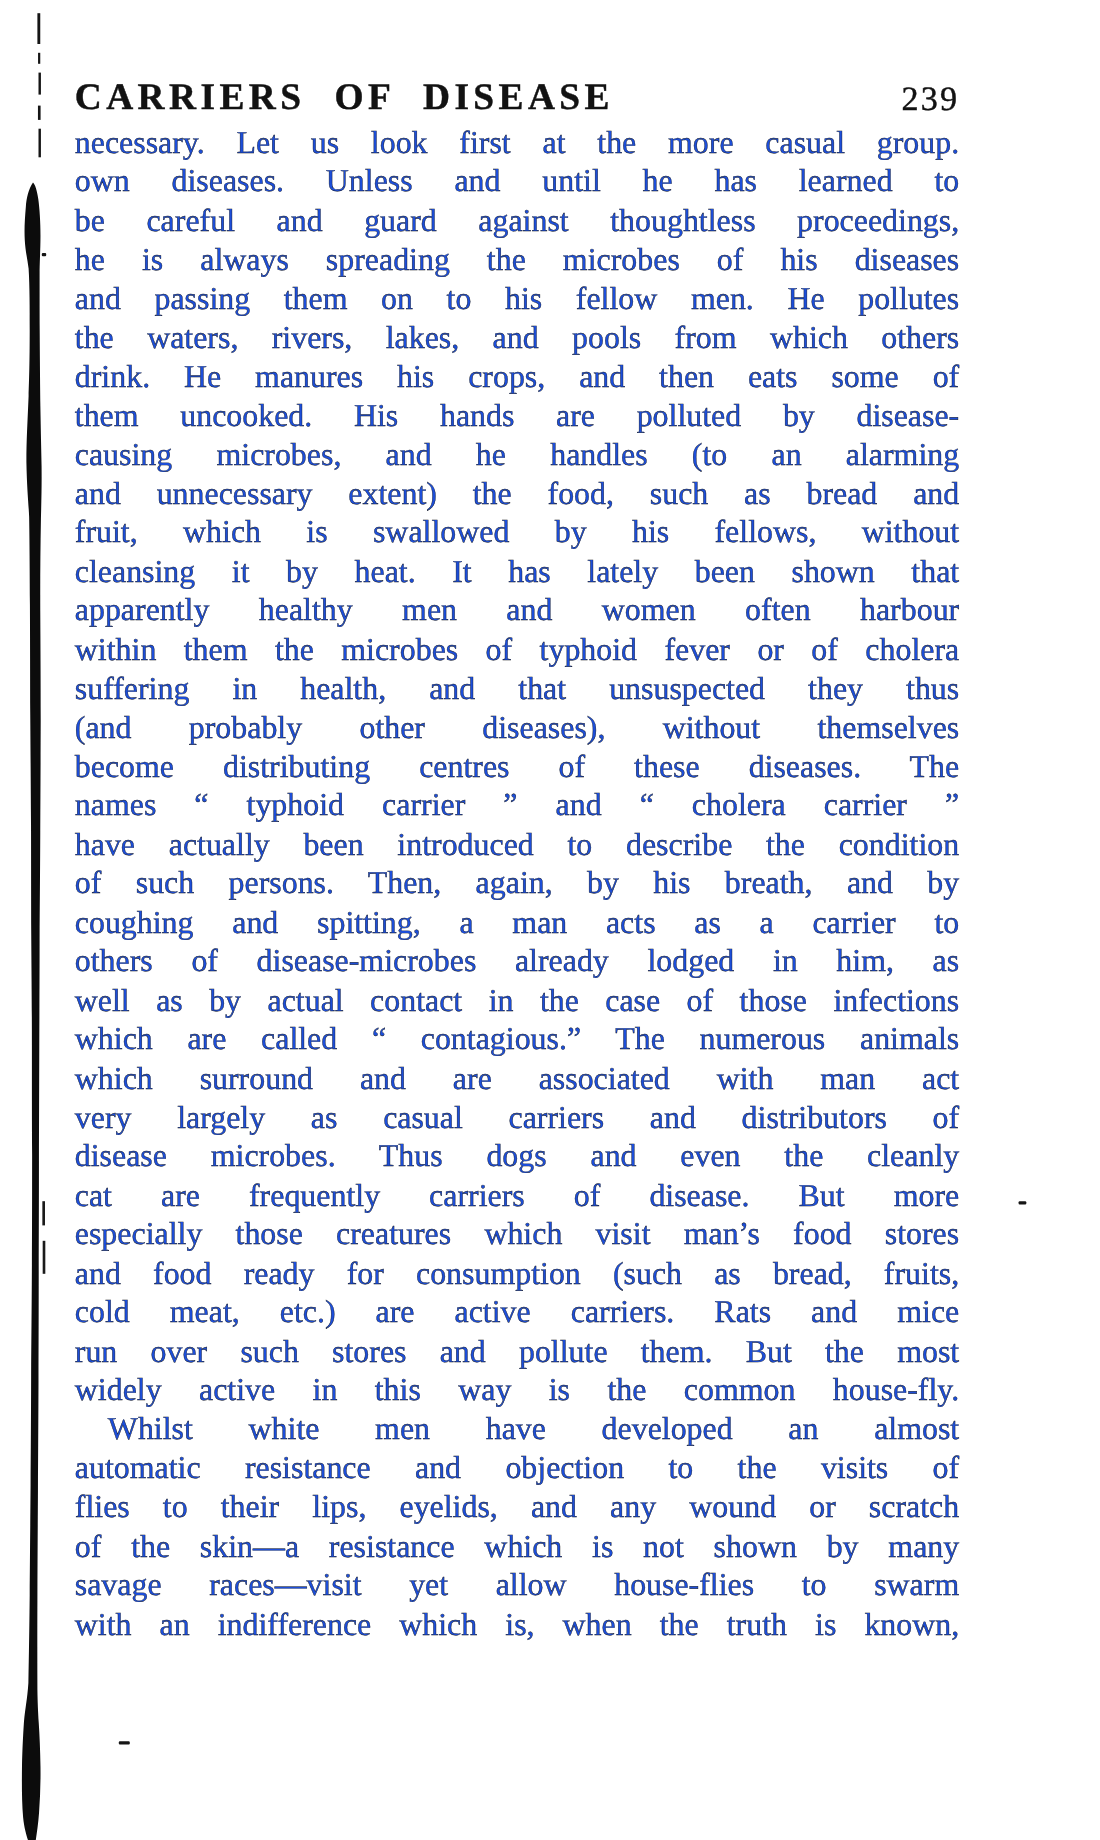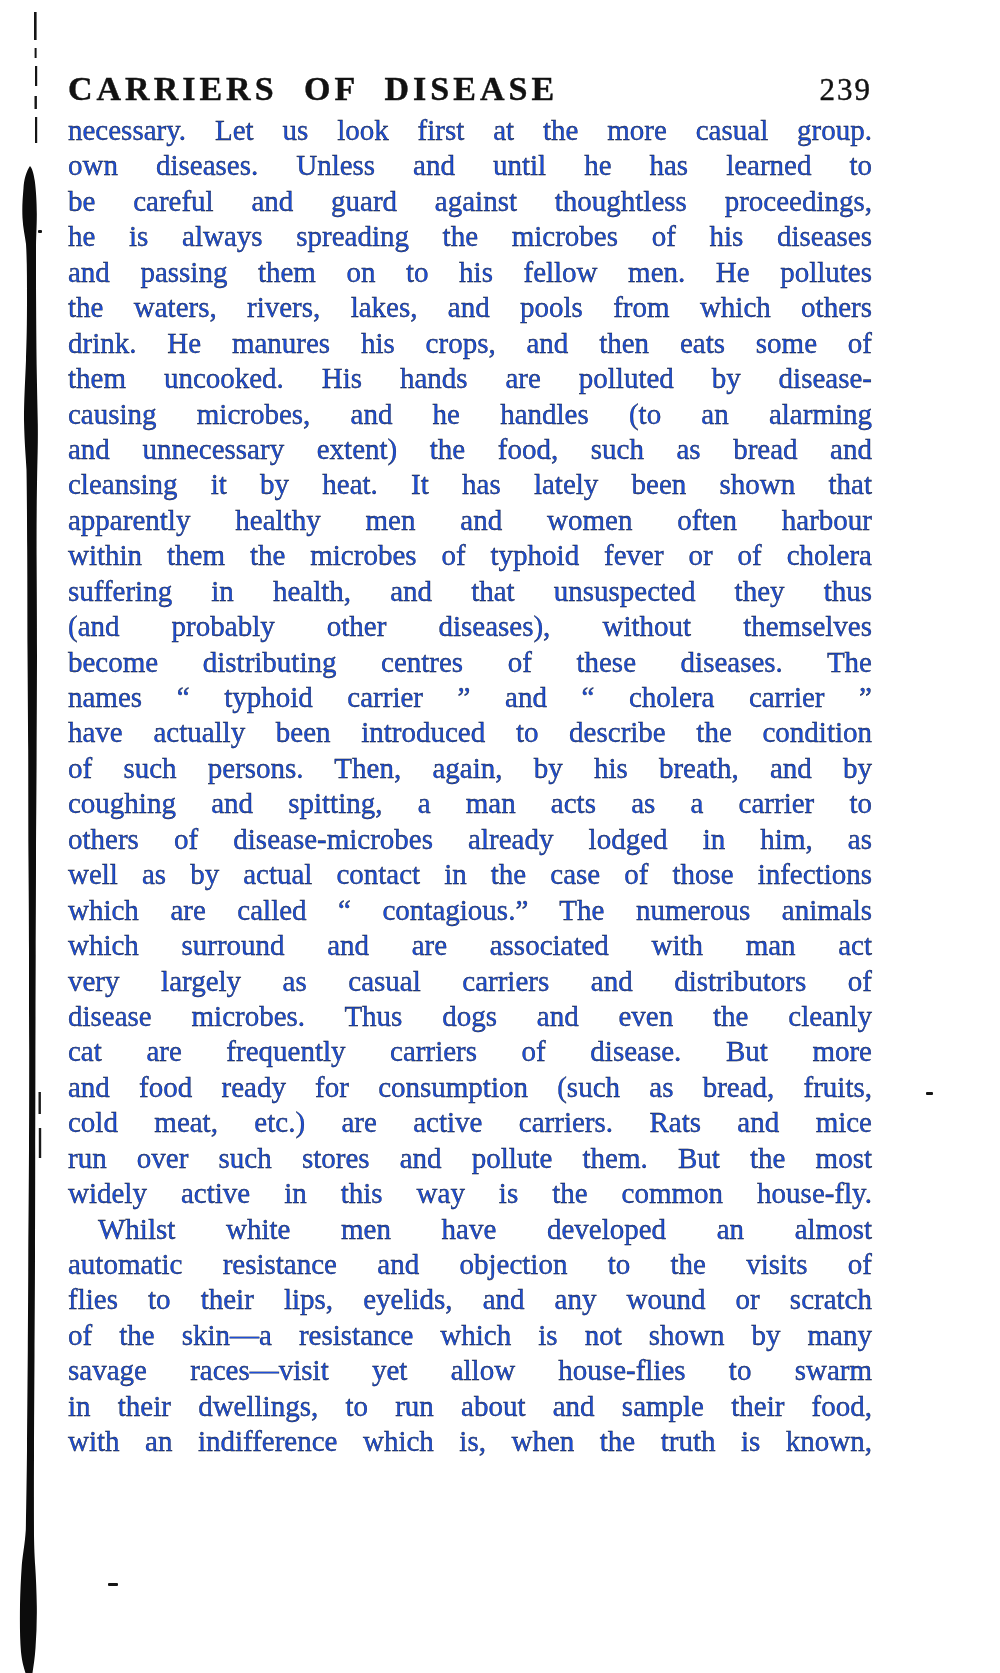--- a/index.html
+++ b/index.html
@@ -138,43 +138,44 @@
       <div class="line">necessary. Let us look first at the more casual group.</div>
       <div class="line">own diseases. Unless and until he has learned to</div>
       <div class="line">be careful and guard against thoughtless proceedings,</div>
       <div class="line">he is always spreading the microbes of his diseases</div>
       <div class="line">and passing them on to his fellow men. He pollutes</div>
       <div class="line">the waters, rivers, lakes, and pools from which others</div>
       <div class="line">drink. He manures his crops, and then eats some of</div>
       <div class="line">them uncooked. His hands are polluted by disease-</div>
       <div class="line">causing microbes, and he handles (to an alarming</div>
       <div class="line">and unnecessary extent) the food, such as bread and</div>
+      <div class="line">fruit, which is swallowed by his fellows, without</div>
       <div class="line">cleansing it by heat. It has lately been shown that</div>
       <div class="line">apparently healthy men and women often harbour</div>
       <div class="line">within them the microbes of typhoid fever or of cholera</div>
       <div class="line">suffering in health, and that unsuspected they thus</div>
       <div class="line">(and probably other diseases), without themselves</div>
       <div class="line">become distributing centres of these diseases. The</div>
       <div class="line">names “ typhoid carrier ” and “ cholera carrier ”</div>
       <div class="line">have actually been introduced to describe the condition</div>
       <div class="line">of such persons. Then, again, by his breath, and by</div>
       <div class="line">coughing and spitting, a man acts as a carrier to</div>
       <div class="line">others of disease-microbes already lodged in him, as</div>
       <div class="line">well as by actual contact in the case of those infections</div>
       <div class="line">which are called “ contagious.” The numerous animals</div>
       <div class="line">which surround and are associated with man act</div>
       <div class="line">very largely as casual carriers and distributors of</div>
       <div class="line">disease microbes. Thus dogs and even the cleanly</div>
       <div class="line">cat are frequently carriers of disease. But more</div>
+      <div class="line">especially those creatures which visit man’s food stores</div>
       <div class="line">and food ready for consumption (such as bread, fruits,</div>
       <div class="line">cold meat, etc.) are active carriers. Rats and mice</div>
       <div class="line">run over such stores and pollute them. But the most</div>
       <div class="line">widely active in this way is the common house-fly.</div>
       <div class="line indent">Whilst white men have developed an almost</div>
       <div class="line">automatic resistance and objection to the visits of</div>
       <div class="line">flies to their lips, eyelids, and any wound or scratch</div>
       <div class="line">of the skin—a resistance which is not shown by many</div>
       <div class="line">savage races—visit yet allow house-flies to swarm</div>
-      <div class="line">in their dwellings, to run about and sample their food,</div>
       <div class="line">with an indifference which is, when the truth is known,</div>
     </main>
 
 </div>
 
 </body></html>

